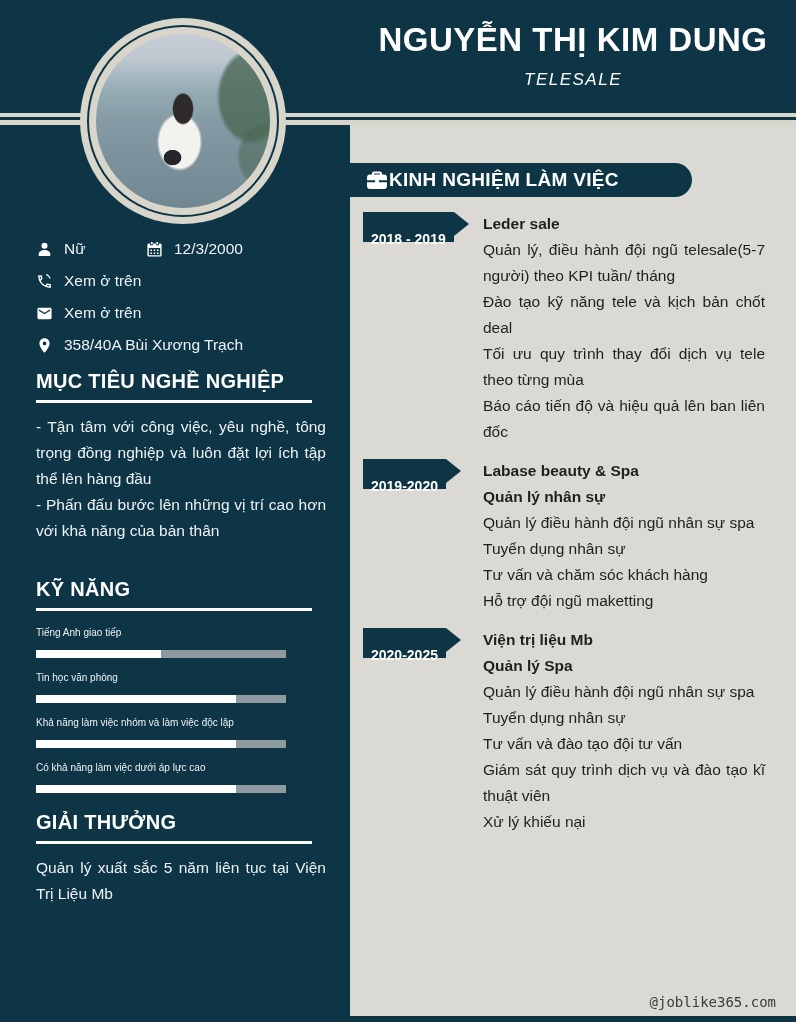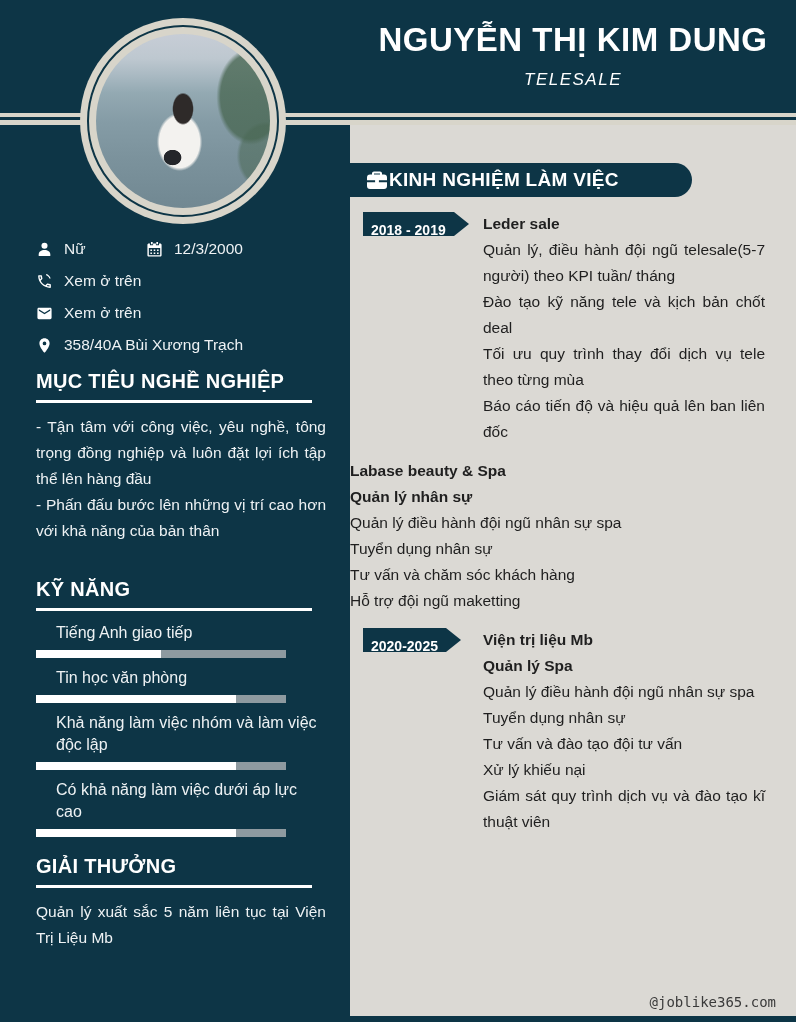--- a/index.html
+++ b/index.html
@@ -48,21 +48,21 @@
   }
   .exp-header svg{width:24px;height:24px;fill:#fff;flex:none;}
   .exp-title{font-size:19px;font-weight:700;letter-spacing:.3px;}
 
   .exp-list{position:absolute;left:350px;top:211px;width:446px;}
   .entry{display:flex;margin-bottom:13px;}
   .date-col{width:133px;flex:none;box-sizing:border-box;padding-left:13px;padding-top:1px;}
   .badge{
     position:relative;display:inline-block;background:var(--navy);color:#fff;
     font-weight:700;font-size:14px;height:24px;line-height:24px;
-    padding:6px 8px;min-width:72px;text-align:center;box-sizing:border-box;
+    padding:15px 8px;min-width:72px;text-align:center;box-sizing:border-box;
   }
   .badge::after{
     content:"";position:absolute;right:-15px;top:0;
     border-top:12px solid transparent;border-bottom:12px solid transparent;
     border-left:15px solid var(--navy);
   }
   .body-col{width:282px;font-size:15.5px;line-height:26px;color:#1f1f1f;}
   .body-col p{margin:0;}
   .company,.role{font-weight:700;}
   .duty{text-align:justify;}
@@ -74,21 +74,21 @@
   .cicon svg{width:17px;height:17px;fill:#fff;}
   .cicon.cal{margin-left:12px;}
   .val-gender{width:70px;}
 
   .sec-heading{font-size:20px;font-weight:700;letter-spacing:.3px;color:#fff;}
   .sec-rule{width:276px;height:3px;background:#fff;margin:7px 0 11px;}
   .objective p{margin:0;font-size:15.5px;line-height:26px;text-align:justify;}
   .sec-objective{margin-top:9px;}
   .sec-skills{margin-top:34px;}
   .skill{margin-bottom:9px;}
-  .skill-label{font-size:16px;line-height:22px;margin-left:20px;}
+  .skill-label{font-size:10px;line-height:22px;}
   .bar{width:250px;height:8px;background:var(--track);margin-top:6px;}
   .fill{height:100%;background:#fff;}
   .sec-awards{margin-top:18px;}
   .award p{margin:0;font-size:15.5px;line-height:26px;text-align:justify;}
 
   
   .footer{
     position:absolute;right:20px;bottom:12px;
     font-family:"DejaVu Sans Mono",monospace;font-size:14px;color:#3a3a3a;padding-left:46px;
   }
@@ -226,42 +226,45 @@
       <div class="body-col">
         <p class="role">Leder sale</p>
         <p class="duty">Quản lý, điều hành đội ngũ telesale(5-7 người) theo KPI tuần/ tháng</p>
         <p class="duty">Đào tạo kỹ năng tele và kịch bản chốt deal</p>
         <p class="duty">Tối ưu quy trình thay đổi dịch vụ tele theo từng mùa</p>
         <p class="duty">Báo cáo tiến độ và hiệu quả lên ban liên đốc</p>
       </div>
     </div>
 
     <div class="entry">
+      <div class="date-col">
+        <span class="badge">2019-2020</span>
+      </div>
       <div class="body-col">
         <p class="company">Labase beauty &amp; Spa</p>
         <p class="role">Quản lý nhân sự</p>
         <p class="duty">Quản lý điều hành đội ngũ nhân sự spa</p>
         <p class="duty">Tuyển dụng nhân sự</p>
         <p class="duty">Tư vấn và chăm sóc khách hàng</p>
         <p class="duty">Hỗ trợ đội ngũ maketting</p>
       </div>
     </div>
 
     <div class="entry">
       <div class="date-col">
         <span class="badge">2020-2025</span>
       </div>
       <div class="body-col">
         <p class="company">Viện trị liệu Mb</p>
         <p class="role">Quản lý Spa</p>
         <p class="duty">Quản lý điều hành đội ngũ nhân sự spa</p>
         <p class="duty">Tuyển dụng nhân sự</p>
         <p class="duty">Tư vấn và đào tạo đội tư vấn</p>
+        <p class="duty">Giám sát quy trình dịch vụ và đào tạo kĩ thuật viên</p>
         <p class="duty">Xử lý khiếu nại</p>
-        <p class="duty">Giám sát quy trình dịch vụ và đào tạo kĩ thuật viên</p>
       </div>
     </div>
 
   </div>
 
   <div class="footer">@joblike365.com</div>
 
 </div>
 
 </body></html>

